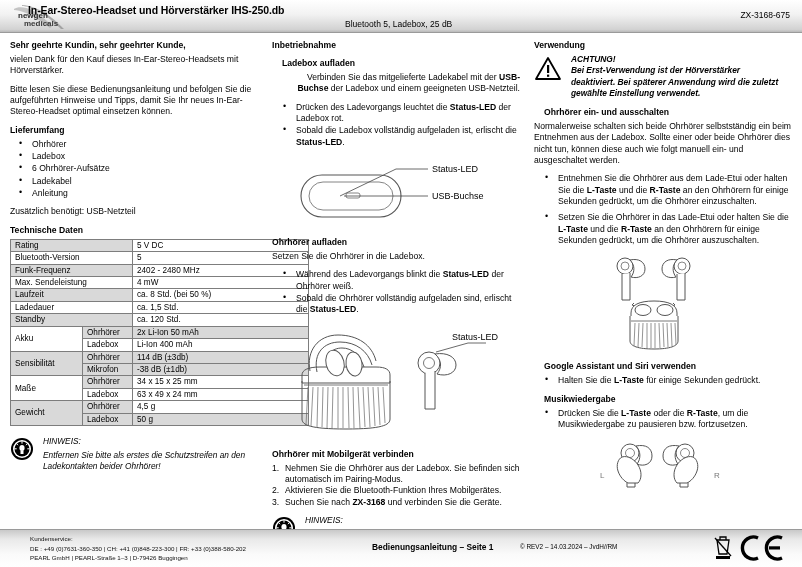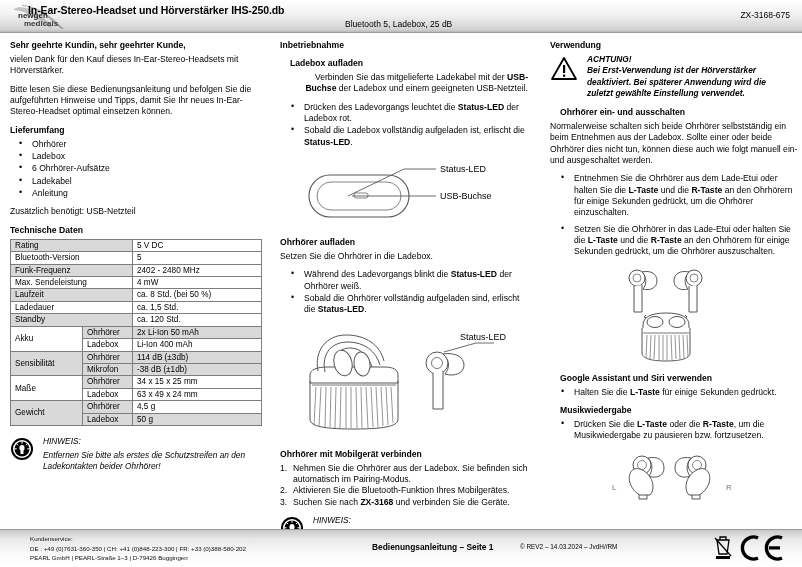--- a/index.html
+++ b/index.html
@@ -41,21 +41,21 @@
     position: absolute; right: 12px; top: 10px;
     font-size: 8.5px; white-space: nowrap;
   }
 
   
   .content {
     position: absolute;
     top: 36px; left: 0; right: 0; bottom: 38px;
     padding: 4px 10px 0 10px;
   }
-  .cols { display: flex; gap: 8px; height: 100%; }
+  .cols { display: flex; gap: 0px; height: 100%; }
   .col { position: relative; }
   .col-1 { width: 262px; padding-right: 14px; }
   .col-2 { width: 262px; padding-right: 14px; }
   .col-3 { width: 264px; }
 
   h2.sec {
     font-size: 8.6px; font-weight: bold; margin: 0 0 4px 0;
   }
   h3.sub {
     font-size: 8.6px; font-weight: bold; margin: 8px 0 4px 10px;
@@ -83,21 +83,21 @@
     position: relative; padding-left: 13px; margin-bottom: 0px;
     counter-increment: n;
   }
   ol.num li:before {
     content: counter(n) "."; position: absolute; left: 0; top: 0;
   }
 
   
   table.spec {
     border-collapse: collapse;
-    width: 252px;
+    width: 299px;
     font-size: 8.2px;
     margin-top: 2px;
   }
   table.spec td {
     border: 1px solid #7d7d7d;
     padding: 1px 4px;
     height: 11px;
     line-height: 1.15;
     vertical-align: middle;
   }

